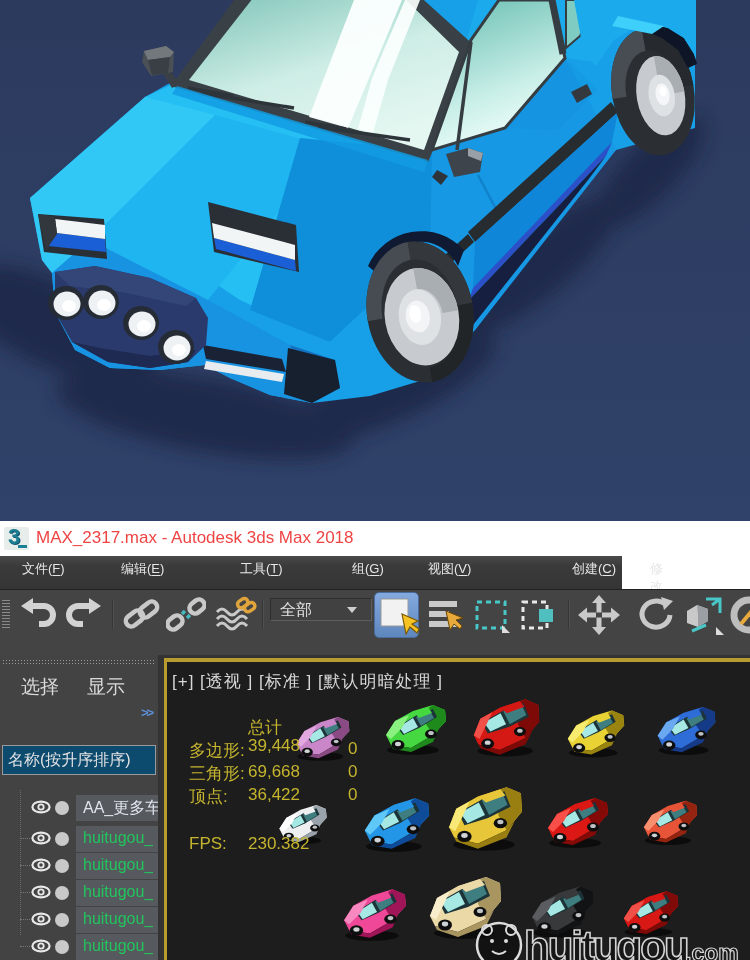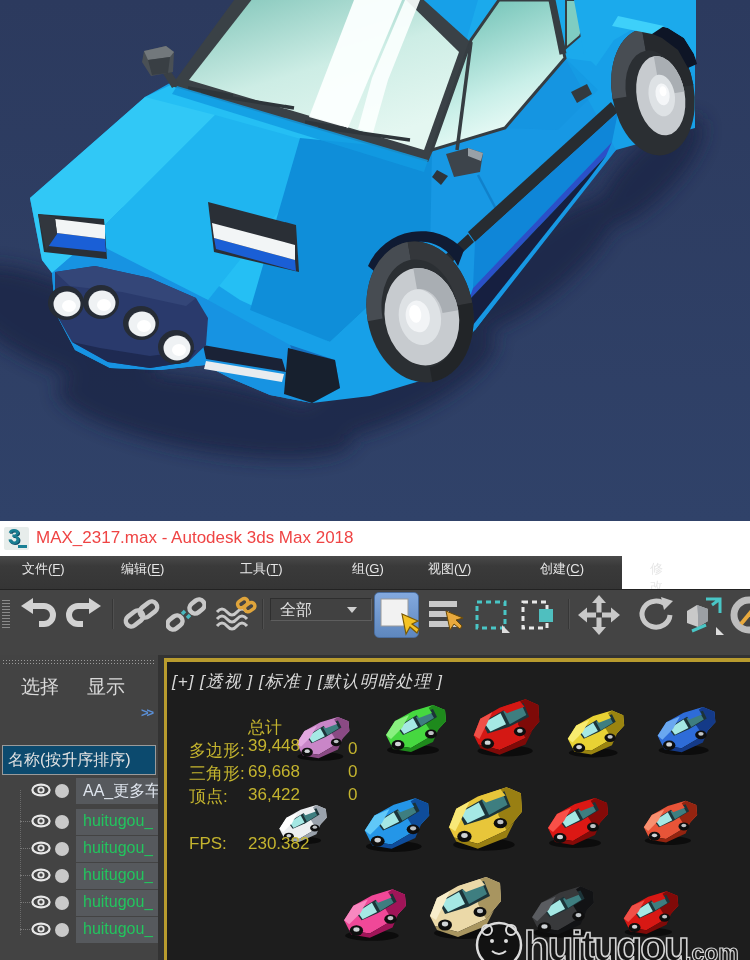--- a/index.html
+++ b/index.html
@@ -20,30 +20,30 @@
 #dd b{font-weight:normal;position:absolute;left:9px;top:1px;}
 #dd .ar{position:absolute;right:14px;top:8px;width:0;height:0;border-left:5px solid transparent;border-right:5px solid transparent;border-top:6px solid #cfcfcf;}
 #selbtn{position:absolute;left:374px;top:2px;width:45px;height:46px;border-radius:5px;background:linear-gradient(#83a9de,#5e87be);border:1px solid #4a6d9e;}
 #work{position:relative;width:750px;height:322px;background:#333333;}
 #panel{position:absolute;left:0;top:0;width:158px;height:322px;background:#434343;padding-left:28px;}
 #phandle{position:absolute;left:2px;top:4px;width:152px;height:5px;background-image:radial-gradient(circle,#9a9a9a 34%,transparent 36%);background-size:3px 3px;}
 #ptabs{position:absolute;left:21px;top:19px;font-size:19px;color:#DADADA;}
 #ptabs .t2{margin-left:28px;}
 #chev{position:absolute;left:141px;top:50px;color:#5B8FD6;font-weight:bold;font-size:13px;letter-spacing:-2px;}
 #nhead{position:absolute;left:2px;top:90px;width:154px;height:30px;background:#0c4a6e;border:1px solid #9a9a9a;color:#e2e2e2;font-size:16px;line-height:28px;padding-left:5px;}
-.prow{position:absolute;left:0;height:27px;width:158px;}
+.prow{position:absolute;left:0;height:27px;width:158px;margin-top:17px;}
 .prow .hl{position:absolute;left:76px;top:0px;width:82px;height:26px;background:#56595d;}
 .prow .txt{position:absolute;left:83px;top:3px;font-size:16px;color:#22c55e;white-space:nowrap;max-width:75px;overflow:hidden;}
 .prow svg{position:absolute;left:31px;top:5px;}
 .prow .stub{position:absolute;left:20px;top:12px;width:10px;height:1px;border-top:1px dotted #787878;}
 .prow .cir{position:absolute;left:55px;top:6px;width:14px;height:14px;border-radius:50%;background:#c9c9c9;}
 #viewport{position:absolute;left:164px;top:3px;width:586px;height:322px;background:#1D1D1D;border-left:3px solid #B89B2E;border-top:4px solid #B89B2E;overflow:hidden;}
 #vplabel{position:absolute;left:5px;top:8px;color:#D8D8D8;font-size:17px;letter-spacing:1px;}
 .ys{position:absolute;color:#C4B42E;font-size:17px;z-index:3;}
-#vplabel{z-index:3;font-style:italic;}
+#vplabel{z-index:3;}
 </style></head>
 <body>
 <div id="top">
 <svg width="750" height="521" viewBox="0 0 750 521">
 <defs>
 <linearGradient id="bgg" x1="0" y1="0" x2="0" y2="1">
  <stop offset="0" stop-color="#2C3A5E"></stop>
           <stop offset="1" stop-color="#304269"></stop>
 </linearGradient>
 <linearGradient id="wsg" x1="0" y1="0" x2="0.55" y2="1">
@@ -191,21 +191,21 @@
       <i></i>
     </div>
   <div class="tt">MAX_2317.max - Autodesk 3ds Max 2018</div>
 </div>
 <div id="menubar">
   <span style="left:22px">文件(<u>F</u>)</span>
   <span style="left:121px">编辑(<u>E</u>)</span>
   <span style="left:240px">工具(<u>T</u>)</span>
   <span style="left:352px">组(<u>G</u>)</span>
   <span style="left:428px">视图(<u>V</u>)</span>
-  <span style="left:540px">创建(<u>C</u>)</span>
+  <span style="left:572px">创建(<u>C</u>)</span>
   <span style="left:650px">修改器(<u>M</u>)</span>
 </div>
 <div id="toolbar">
 <div class="ticon" style="left:2px;top:10px;width:8px;height:28px;background-image:repeating-linear-gradient(0deg,#8a8a8a 0 1px,transparent 1px 3px);background-size:2px 100%;background-repeat:repeat;"></div>
 <svg class="ticon" style="left:18px" width="40" height="36" viewBox="0 0 40 36">
  <path d="M14 10 H26 a9 9 0 0 1 0 18 h-5" stroke="#D2D2D2" stroke-width="6" fill="none"></path>
  <polygon points="15,2 15,18 3,10" fill="#D2D2D2"></polygon>
 </svg>
 <svg class="ticon" style="left:64px" width="40" height="36" viewBox="0 0 40 36">
  <path d="M26 10 H14 a9 9 0 0 0 0 18 h5" stroke="#D2D2D2" stroke-width="6" fill="none"></path>

